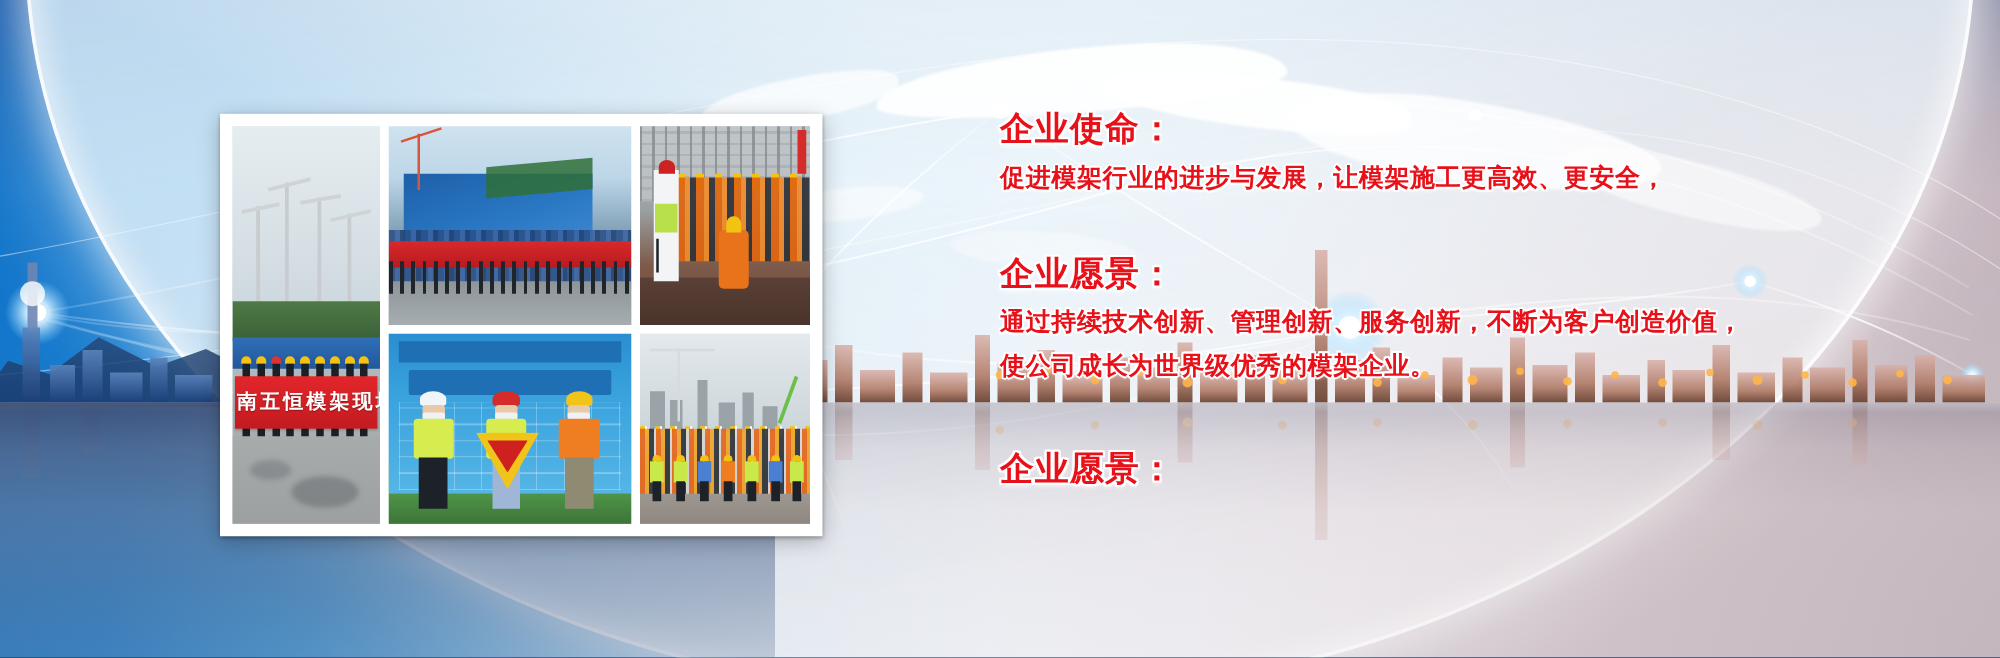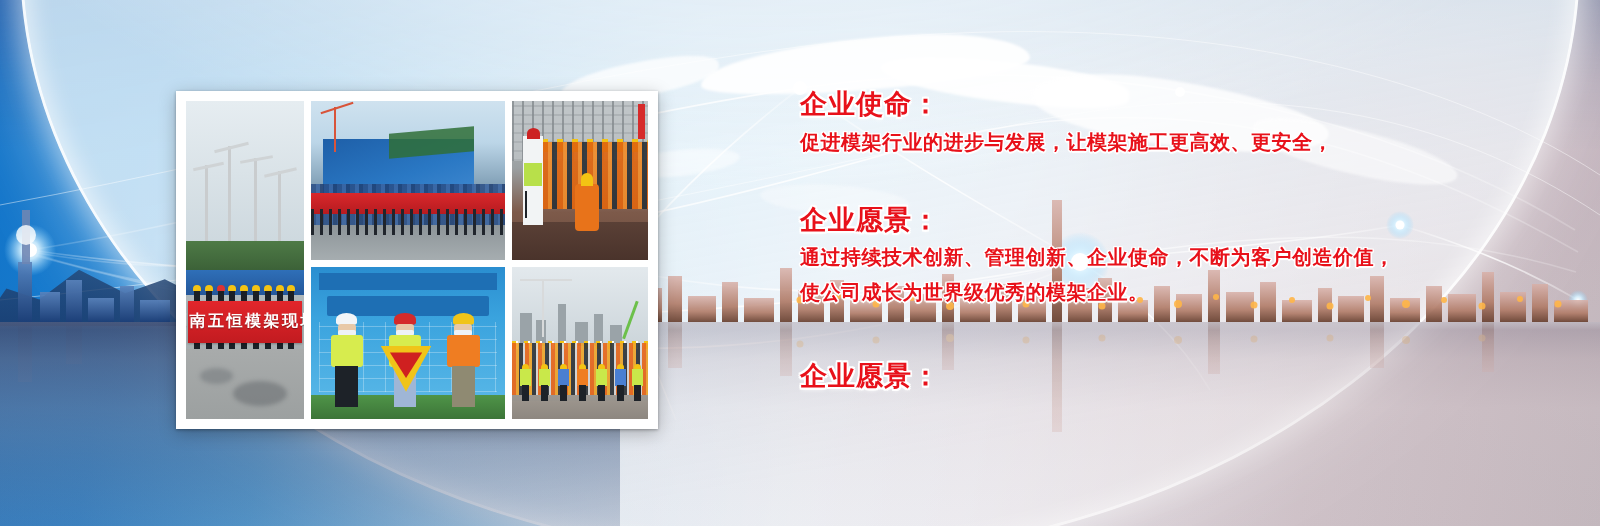--- a/index.html
+++ b/index.html
@@ -606,21 +606,21 @@
 
   <div class="texts">
 
     <div class="blk mission">
       <div class="h">企业使命：</div>
       <div class="ln">促进模架行业的进步与发展，让模架施工更高效、更安全，</div>
     </div>
 
     <div class="blk vision">
       <div class="h">企业愿景：</div>
-      <div class="ln">通过持续技术创新、管理创新、企业使命，不断为客户创造价值，</div>
+      <div class="ln">通过持续技术创新、管理创新、服务创新，不断为客户创造价值，</div>
       <div class="ln">使公司成长为世界级优秀的模架企业。</div>
     </div>
 
     <div class="blk values">
       <div class="h">企业愿景：</div>
     </div>
 
   </div>
 
 </div>

